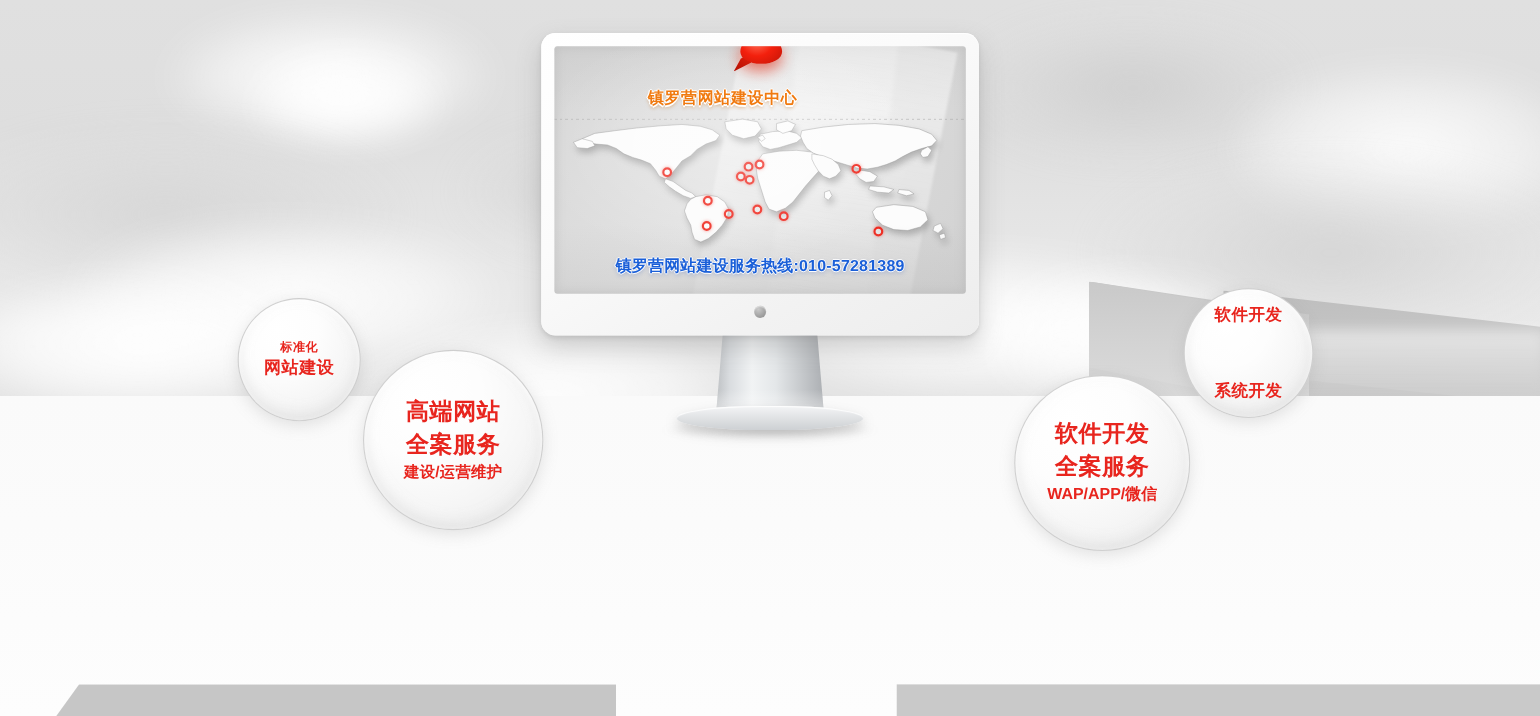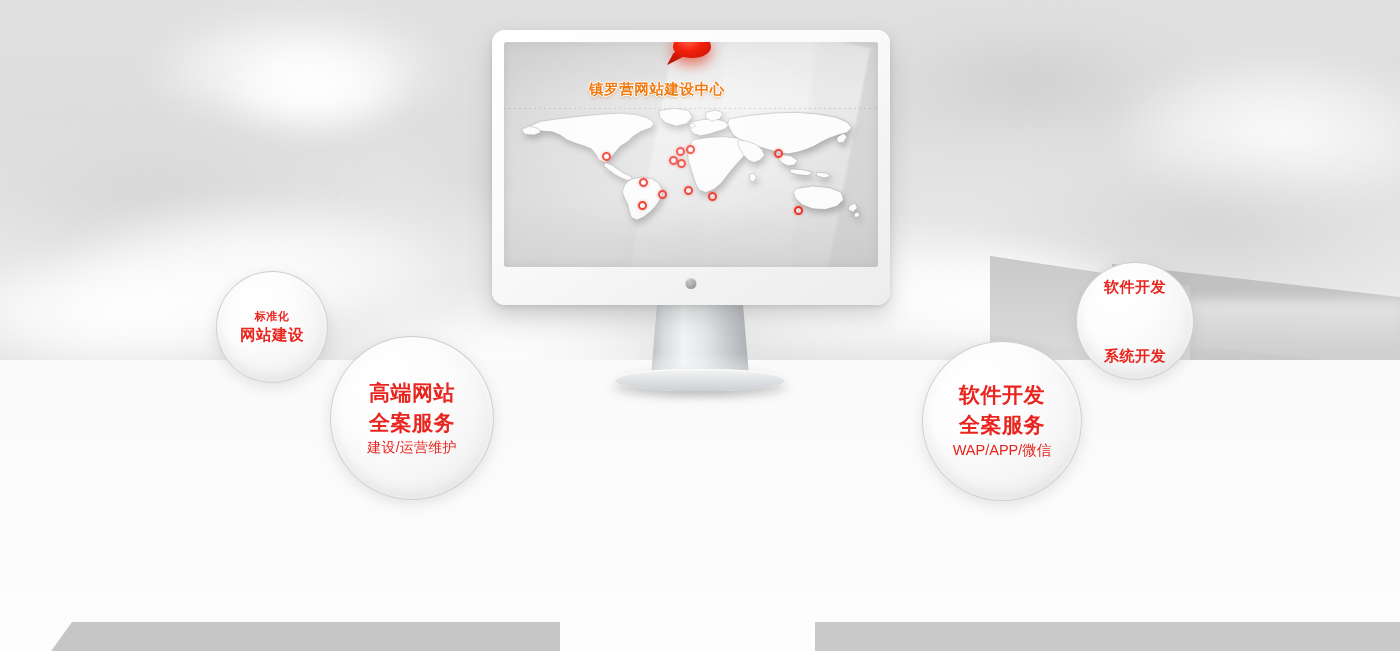--- a/index.html
+++ b/index.html
@@ -208,27 +208,27 @@
     position:absolute; border-radius:50%;
     background:
       radial-gradient(circle at 32% 26%, #ffffff 0%, #fdfdfd 34%, #f6f6f6 62%, #eeeeee 86%, #e9e9e9 100%);
     border:1px solid rgba(200,200,200,.85);
     box-shadow:0 4px 14px rgba(140,140,140,.22), inset 0 2px 6px rgba(255,255,255,.95),
                inset 0 -5px 12px rgba(215,215,215,.55);
     display:flex; flex-direction:column; align-items:center; justify-content:center;
     text-align:center;
   }
   .bubble .l1, .bubble .l2 { color:#e8251e; font-weight:bold; white-space:nowrap; }
-  .bubble .l3 { color:#e8251e; font-weight:normal; white-space:nowrap;text-align:center; }
+  .bubble .l3 { color:#e8251e; font-weight:bold; white-space:nowrap;text-align:center; }
 
   .b-standard { left:216px; top:271px; width:112px; height:112px; }
   .b-standard .l1 { font-size:11px; line-height:1.38; letter-spacing:.5px; }
   .b-standard .l2 { font-size:15.5px; line-height:1.38; letter-spacing:.5px; }
 
-  .b-highend { left:330px; top:336px; width:164px; height:164px; }
+  .b-highend { left:330px; top:318px; width:164px; height:164px; }
   .b-highend .l1 { font-size:21px; line-height:1.42; letter-spacing:.5px; }
   .b-highend .l2 { font-size:21px; line-height:1.42; letter-spacing:.5px; }
   .b-highend .l3 { font-size:14px; line-height:1.5; letter-spacing:.2px; }
 
   .b-mobile { left:922px; top:341px; width:160px; height:160px; }
   .b-mobile .l1 { font-size:21px; line-height:1.42; letter-spacing:.5px; }
   .b-mobile .l2 { font-size:21px; line-height:1.42; letter-spacing:.5px; }
   .b-mobile .l3 { font-size:14.5px; line-height:1.5; letter-spacing:0; }
 
   .b-software { left:1076px; top:262px; width:118px; height:118px;align-items:center; }
@@ -352,20 +352,21 @@
       <div class="screen-vignette"></div>
 
       <div class="screen-title">镇罗营网站建设中心</div>
 
       <div class="pin">
         <div class="pin-glow"></div>
         <div class="pin-tail"></div>
         <div class="pin-head"></div>
       </div>
 
+      <div class="screen-hotline">镇罗营网站建设服务热线:010-57281389</div>
     </div>
 
     <div class="cam"></div>
   </div>
 
   <div class="bubble b-standard">
     <div class="l1">标准化</div>
     <div class="l2">网站建设</div>
   </div>
 

